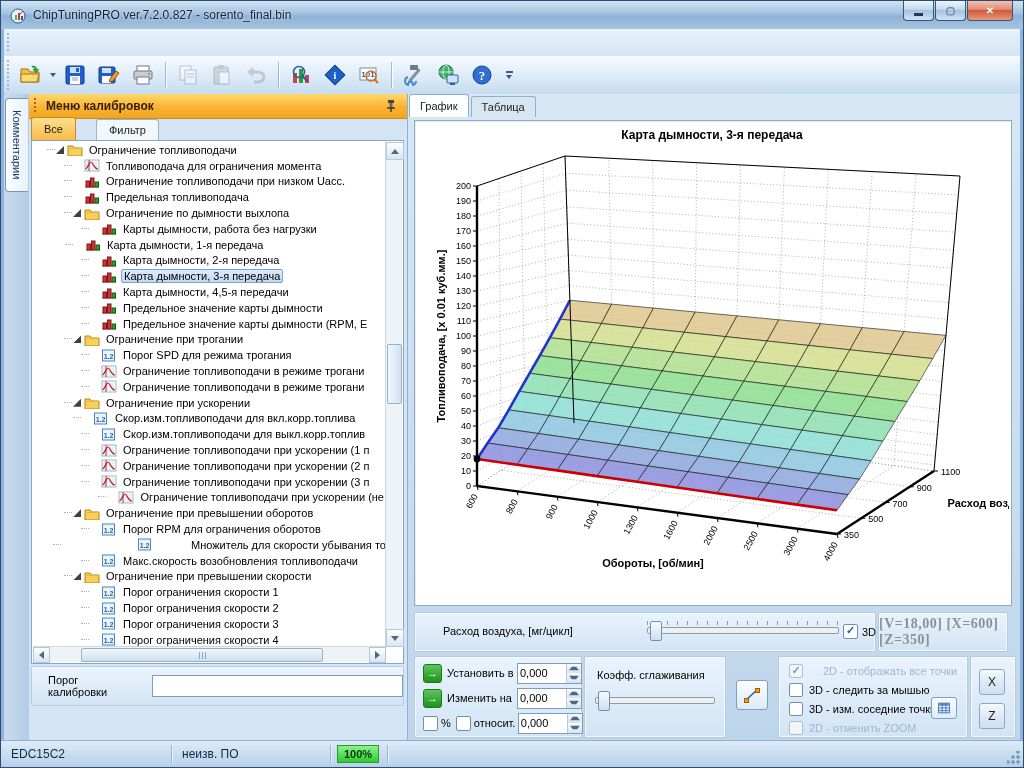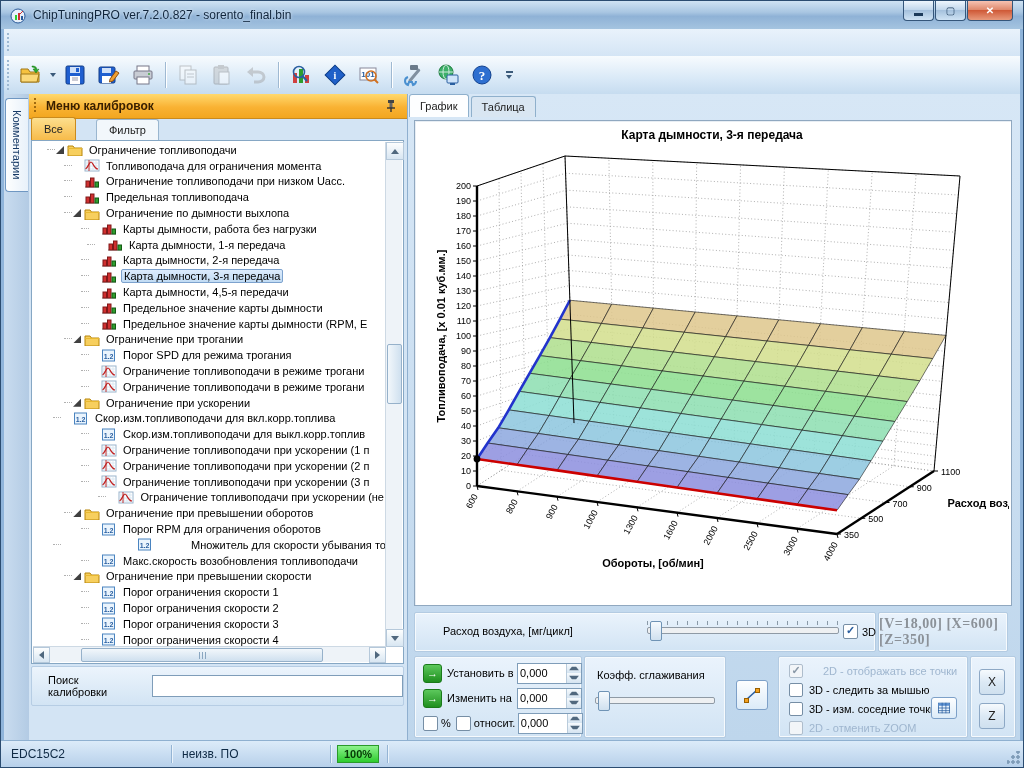--- a/index.html
+++ b/index.html
@@ -336,21 +336,21 @@
             <span class="stub"></span>
             <span class="exp-empty"></span>
             <svg class="ticon" viewBox="0 0 16 13">
               <line x1="1" y1="12" x2="15" y2="12" stroke="#888"></line>
               <rect x="2" y="6" width="3.5" height="6" fill="#d03030" stroke="#801818"></rect>
               <rect x="6.5" y="3" width="3.5" height="9" fill="#d03030" stroke="#801818"></rect>
               <rect x="11" y="7" width="3.5" height="5" fill="#2e9e2e" stroke="#145a14"></rect>
             </svg>
             <span class="tlabel">Карты дымности, работа без нагрузки</span>
           </div>
-          <div class="trow" style="padding-left: 54px;">
+          <div class="trow" style="padding-left: 32px;">
             <span class="stub"></span>
             <span class="exp-empty"></span>
             <svg class="ticon" viewBox="0 0 16 13">
               <line x1="1" y1="12" x2="15" y2="12" stroke="#888"></line>
               <rect x="2" y="6" width="3.5" height="6" fill="#d03030" stroke="#801818"></rect>
               <rect x="6.5" y="3" width="3.5" height="9" fill="#d03030" stroke="#801818"></rect>
               <rect x="11" y="7" width="3.5" height="5" fill="#2e9e2e" stroke="#145a14"></rect>
             </svg>
             <span class="tlabel">Карта дымности, 1-я передача</span>
           </div>
@@ -451,21 +451,21 @@
           </div>
           <div class="trow" style="padding-left: 31px;">
             <span class="stub"></span>
             <span class="expander"></span>
             <svg class="ticon" viewBox="0 0 16 13">
               <path d="M1 3 h5 l1.5 2 H15 v8 H1z" fill="#f7cf5e" stroke="#b8860b"></path>
               <path d="M1 5.5 h14" stroke="#e8b830"></path>
             </svg>
             <span class="tlabel">Ограничение при ускорении</span>
           </div>
-          <div class="trow" style="padding-left: 20px;">
+          <div class="trow" style="padding-left: 40px;">
             <span class="stub"></span>
             <span class="exp-empty"></span>
             <svg class="ticon" viewBox="0 0 16 13">
               <rect x="1.5" y="1" width="12" height="11" fill="#eaf4fd" stroke="#4a84c0"></rect>
               <text x="7.5" y="9.5" font-size="7" font-weight="bold" fill="#2a5fa0" text-anchor="middle" font-family="Liberation Sans,sans-serif">1.2</text>
             </svg>
             <span class="tlabel">Скор.изм.топливоподачи для вкл.корр.топлива</span>
           </div>
           <div class="trow" style="padding-left: 48px;">
             <span class="stub"></span>
@@ -619,21 +619,21 @@
             <i></i>
             <i></i>
             <i></i>
           </div>
         <div class="sc-btn" style="right:0;top:0;width:15px;height:14px;">
             <div class="tri right"></div>
           </div>
       </div>
     </div>
     <div class="searchpanel">
-      <label>Поиск калибровки</label>
+      <label>Порог калибровки</label>
       <input value="" style="">
     </div>
   </div>
 
   <div class="main">
     <div class="main-tabs">
       <div class="m-tab active">
           <span>График</span>
         </div>
       <div class="m-tab">

